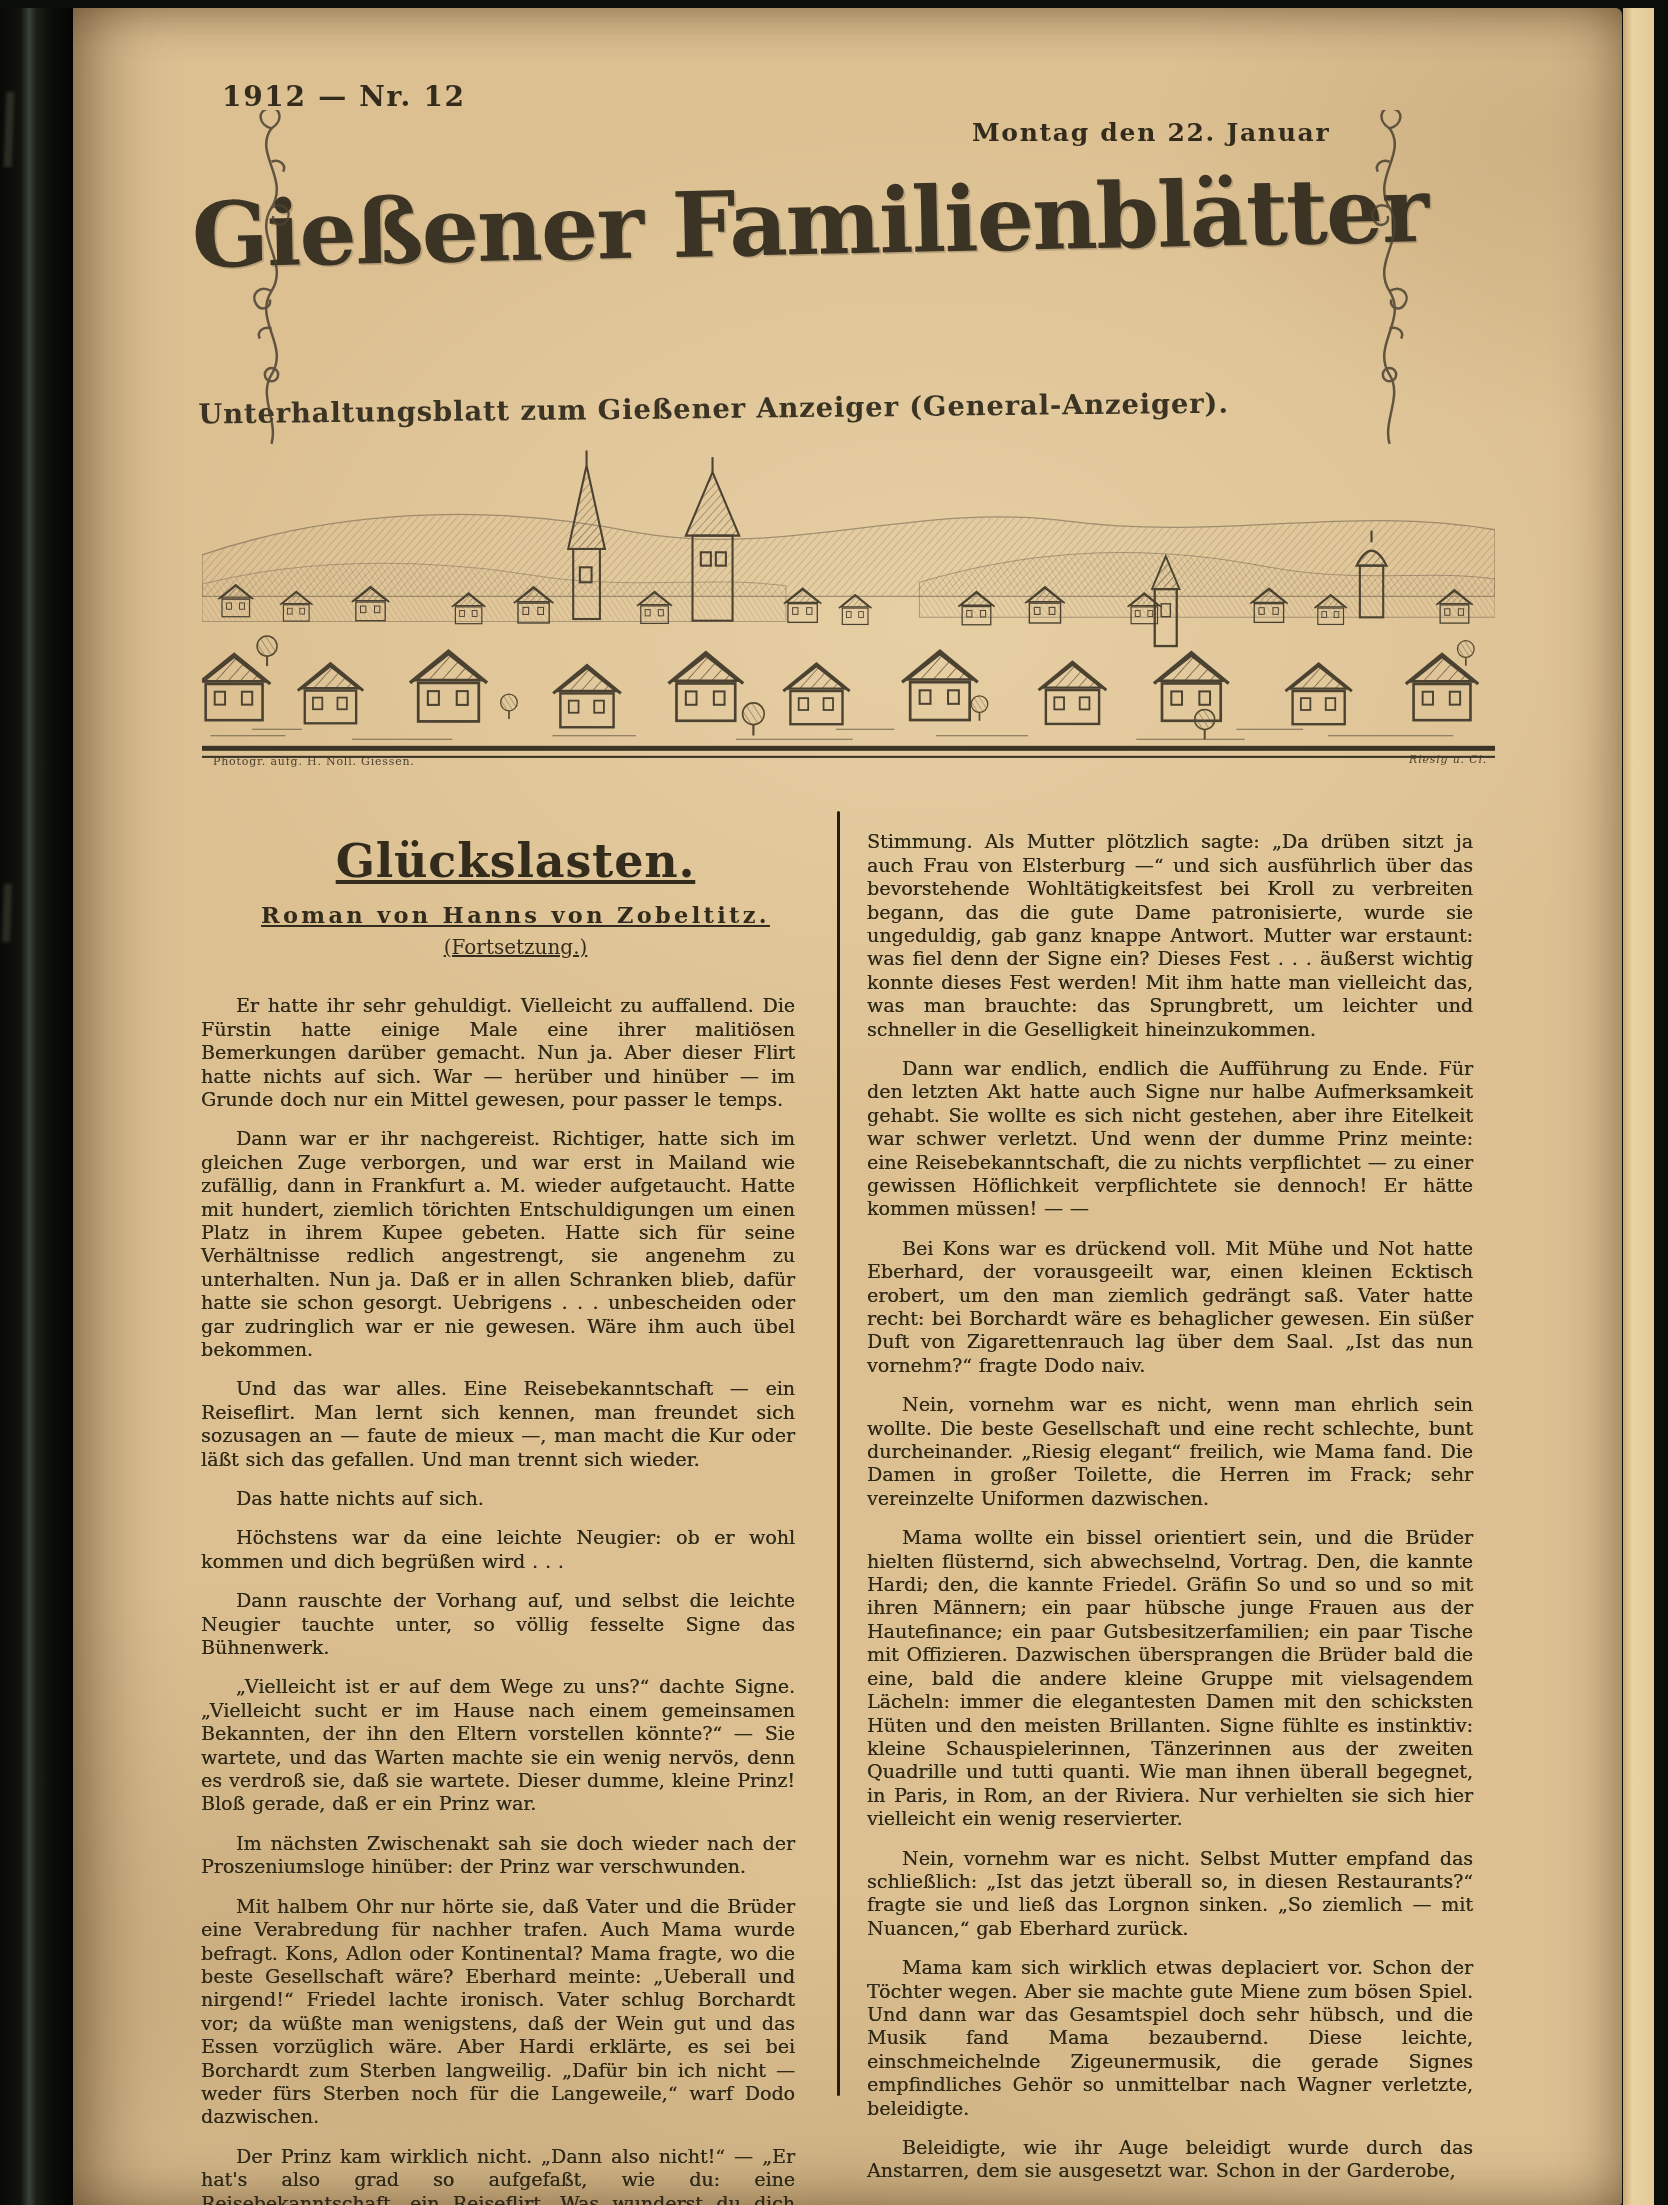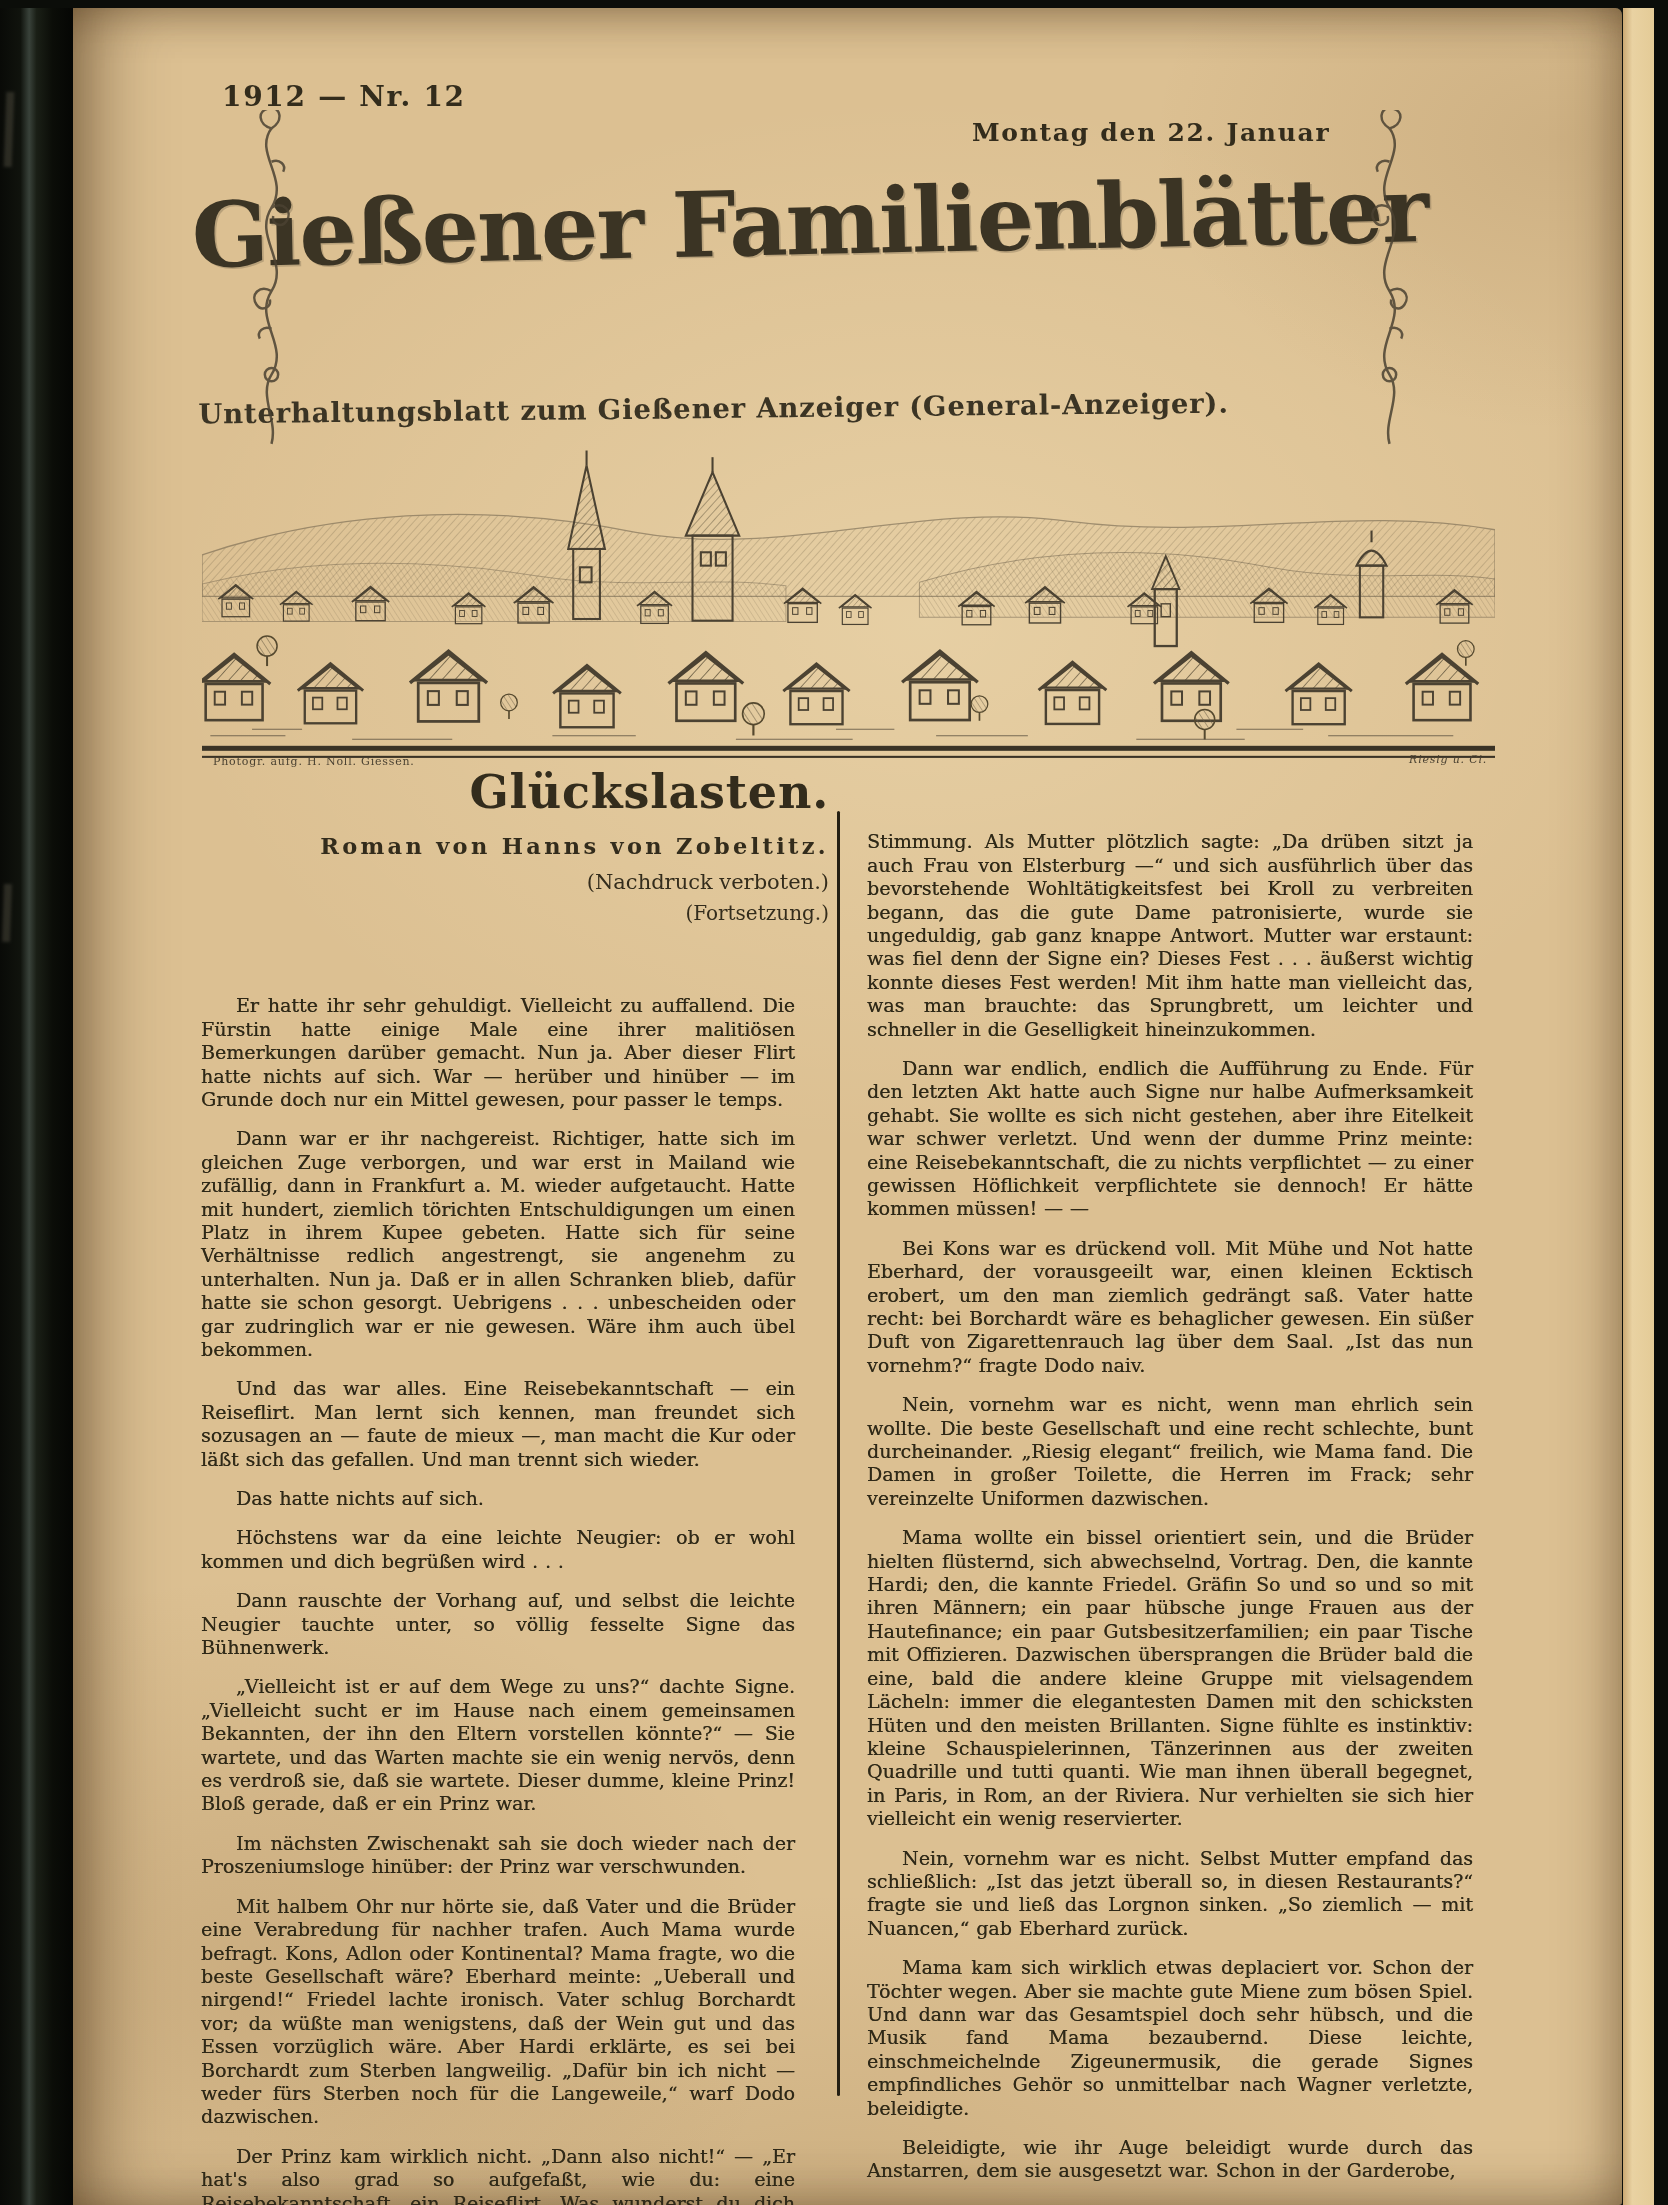--- a/index.html
+++ b/index.html
@@ -51,21 +51,21 @@
     font-size:27.5px;font-weight:bold;color:#3b3424;letter-spacing:0.8px;
     transform:translateX(-134px) rotate(-0.6deg);
   }
   .fl{position:absolute;z-index:3;opacity:.85;}
   .fl-left{left:165px;top:102px;}
   .fl-right{left:1283px;top:102px;transform:scaleX(-1);}
   .illustration{position:absolute;left:129px;top:434px;}
   .cap{position:absolute;font-size:11px;color:#4b4232;letter-spacing:0.8px;z-index:3;}
   .cap-left{left:140px;top:747px;}
   .cap-right{left:1210px;top:745px;width:204px;text-align:right;font-style:italic;}
-  .article-head{position:absolute;left:129px;top:757px;width:627px;text-align:right;color:#332c1c;}
+  .article-head{position:absolute;left:129px;top:826px;width:627px;text-align:center;color:#332c1c;text-decoration:underline;}
   .article-title{font-size:46px;font-weight:bold;margin:0;letter-spacing:0.8px;}
   .article-byline{margin:13.4px 0 0 0;font-size:22.5px;font-weight:bold;letter-spacing:3.3px;}
   .article-notice{margin:11px 0 0 0;font-size:21px;}
   .article-cont{margin:7.5px 0 0 0;font-size:20px;}
   .divider{position:absolute;left:764px;top:803px;width:2.5px;height:1285px;background:#241f13;border-radius:1.7px;}
   .col{
     position:absolute;font-size:19px;line-height:23.4px;text-align:justify;
     color:#2e2817;word-spacing:0.8px;
     text-shadow:0.3px 0 0 rgba(46,40,23,.75);
   }
@@ -216,21 +216,20 @@
     <rect x="0" y="364" width="1550" height="6" fill="#3a3326"></rect>
     <rect x="0" y="376" width="1550" height="2.5" fill="#3a3326"></rect>
   </svg>
 
   <div class="cap cap-left">Photogr. aufg. H. Noll. Giessen.</div>
   <div class="cap cap-right">Riesig u. Ci.</div>
 
   <div class="article-head">
     <h1 class="article-title">Glückslasten.</h1>
     <div class="article-byline">Roman von Hanns von Zobeltitz.</div>
-    <div class="article-notice">(Nachdruck verboten.)</div>
     <div class="article-cont">(Fortsetzung.)</div>
   </div>
 
   <div class="divider"></div>
 
   <div class="col col-left">
       <p class="para">Er hatte ihr sehr gehuldigt. Vielleicht zu auffallend. Die Fürstin hatte einige Male eine ihrer malitiösen Bemerkungen darüber gemacht. Nun ja. Aber dieser Flirt hatte nichts auf sich. War — herüber und hinüber — im Grunde doch nur ein Mittel gewesen, pour passer le temps.</p>
       <p class="para">Dann war er ihr nachgereist. Richtiger, hatte sich im gleichen Zuge verborgen, und war erst in Mailand wie zufällig, dann in Frankfurt a. M. wieder aufgetaucht. Hatte mit hundert, ziemlich törichten Entschuldigungen um einen Platz in ihrem Kupee gebeten. Hatte sich für seine Verhältnisse redlich angestrengt, sie angenehm zu unterhalten. Nun ja. Daß er in allen Schranken blieb, dafür hatte sie schon gesorgt. Uebrigens . . . unbescheiden oder gar zudringlich war er nie gewesen. Wäre ihm auch übel bekommen.</p>
       <p class="para">Und das war alles. Eine Reisebekanntschaft — ein Reiseflirt. Man lernt sich kennen, man freundet sich sozusagen an — faute de mieux —, man macht die Kur oder läßt sich das gefallen. Und man trennt sich wieder.</p>
       <p class="para">Das hatte nichts auf sich.</p>

